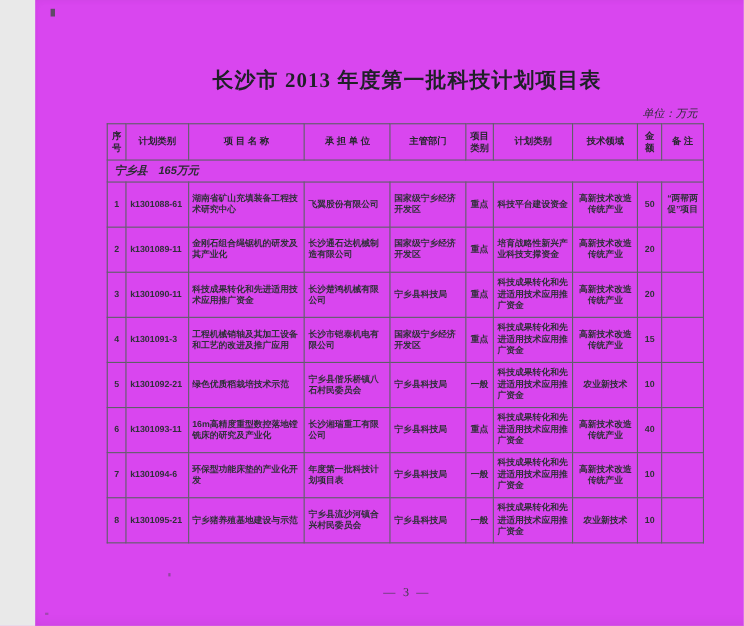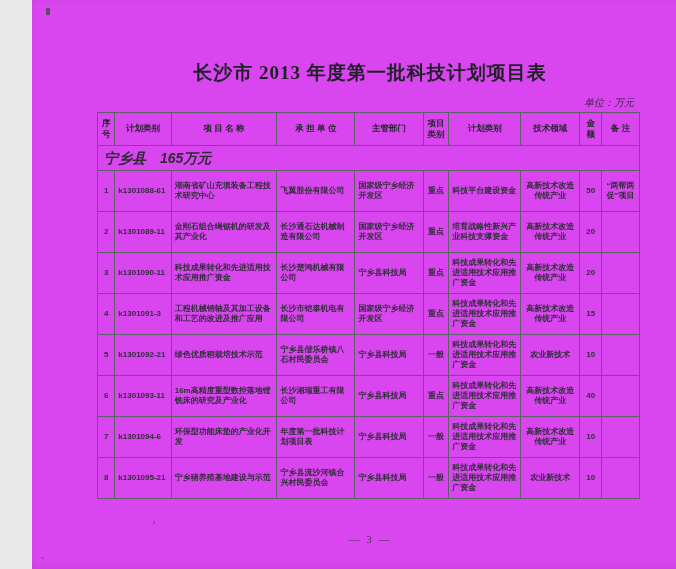--- a/index.html
+++ b/index.html
@@ -36,21 +36,21 @@
     vertical-align:middle;
     word-break:break-all;
     font-weight:600;
   }
   .project-table { border:1.5px solid #4c4c55; }
   .project-table th {
     font-size:8.5px; font-weight:700; text-align:center;
     height:28px; color:#26272e;
   }
   .group-row td {
-    font-style:italic; font-weight:700; font-size:14px;
+    font-style:italic; font-weight:700; font-size:10px;
     padding:3px 6px; text-align:left; color:#2b2c33;
     height:12px;
   }
   .data-row td { height:36px; }
   .c-center { text-align:center; }
   .c-left { text-align:left; }
   .page-number {
     position:absolute; top:533px; left:0; width:100%;
     text-align:center; font-size:11px; color:#3c3d45; letter-spacing:2px;
     font-family:"Liberation Serif","DejaVu Serif",serif;

